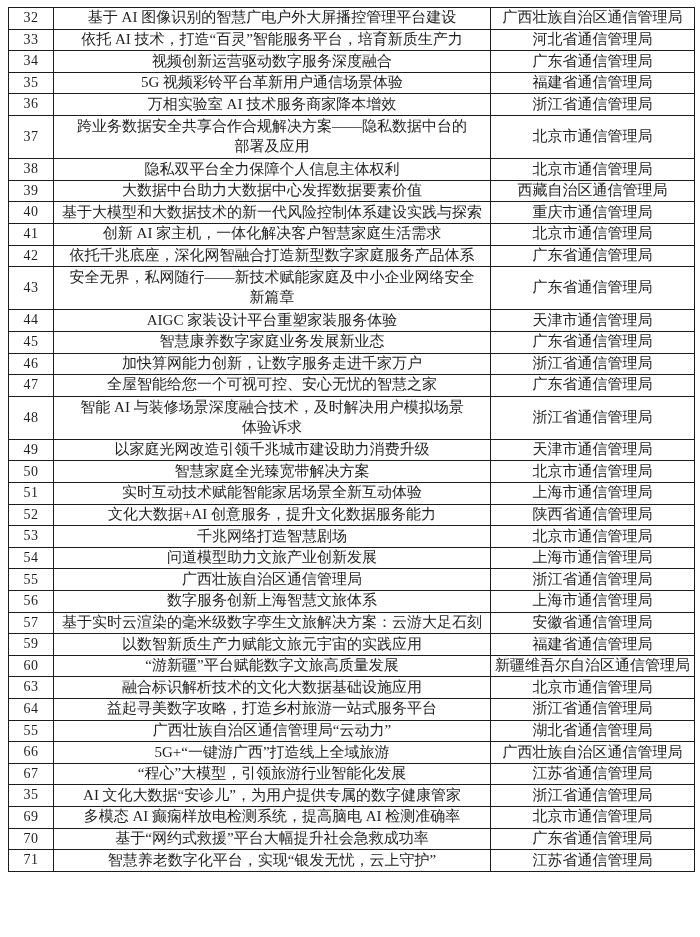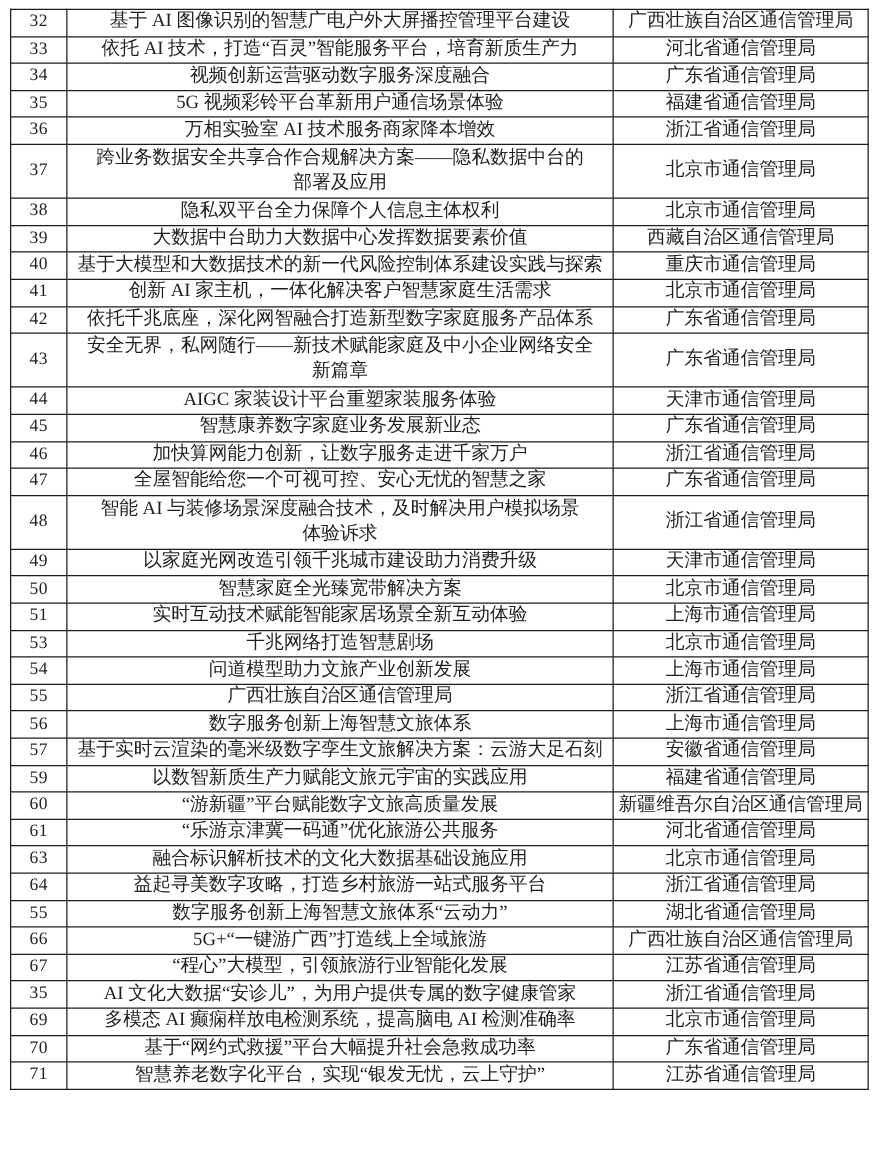--- a/index.html
+++ b/index.html
@@ -152,20 +152,25 @@
           <td class="cell-no">50</td>
           <td class="cell-title">智慧家庭全光臻宽带解决方案</td>
           <td class="cell-bureau">北京市通信管理局</td>
         </tr>
         <tr class="row-single">
           <td class="cell-no">51</td>
           <td class="cell-title">实时互动技术赋能智能家居场景全新互动体验</td>
           <td class="cell-bureau">上海市通信管理局</td>
         </tr>
         <tr class="row-single">
+          <td class="cell-no">52</td>
+          <td class="cell-title">文化大数据+AI 创意服务，提升文化数据服务能力</td>
+          <td class="cell-bureau">陕西省通信管理局</td>
+        </tr>
+        <tr class="row-single">
           <td class="cell-no">53</td>
           <td class="cell-title">千兆网络打造智慧剧场</td>
           <td class="cell-bureau">北京市通信管理局</td>
         </tr>
         <tr class="row-single">
           <td class="cell-no">54</td>
           <td class="cell-title">问道模型助力文旅产业创新发展</td>
           <td class="cell-bureau">上海市通信管理局</td>
         </tr>
         <tr class="row-single">
@@ -187,37 +192,32 @@
           <td class="cell-no">59</td>
           <td class="cell-title">以数智新质生产力赋能文旅元宇宙的实践应用</td>
           <td class="cell-bureau">福建省通信管理局</td>
         </tr>
         <tr class="row-single">
           <td class="cell-no">60</td>
           <td class="cell-title">“游新疆”平台赋能数字文旅高质量发展</td>
           <td class="cell-bureau">新疆维吾尔自治区通信管理局</td>
         </tr>
         <tr class="row-single">
-          <td class="cell-no">61</td>
-          <td class="cell-title">“乐游京津冀一码通”优化旅游公共服务</td>
-          <td class="cell-bureau">河北省通信管理局</td>
-        </tr>
-        <tr class="row-single">
           <td class="cell-no">63</td>
           <td class="cell-title">融合标识解析技术的文化大数据基础设施应用</td>
           <td class="cell-bureau">北京市通信管理局</td>
         </tr>
         <tr class="row-single">
           <td class="cell-no">64</td>
           <td class="cell-title">益起寻美数字攻略，打造乡村旅游一站式服务平台</td>
           <td class="cell-bureau">浙江省通信管理局</td>
         </tr>
         <tr class="row-single">
           <td class="cell-no">55</td>
-          <td class="cell-title">数字服务创新上海智慧文旅体系“云动力”</td>
+          <td class="cell-title">广西壮族自治区通信管理局“云动力”</td>
           <td class="cell-bureau">湖北省通信管理局</td>
         </tr>
         <tr class="row-single">
           <td class="cell-no">66</td>
           <td class="cell-title">5G+“一键游广西”打造线上全域旅游</td>
           <td class="cell-bureau">广西壮族自治区通信管理局</td>
         </tr>
         <tr class="row-single">
           <td class="cell-no">67</td>
           <td class="cell-title">“程心”大模型，引领旅游行业智能化发展</td>

